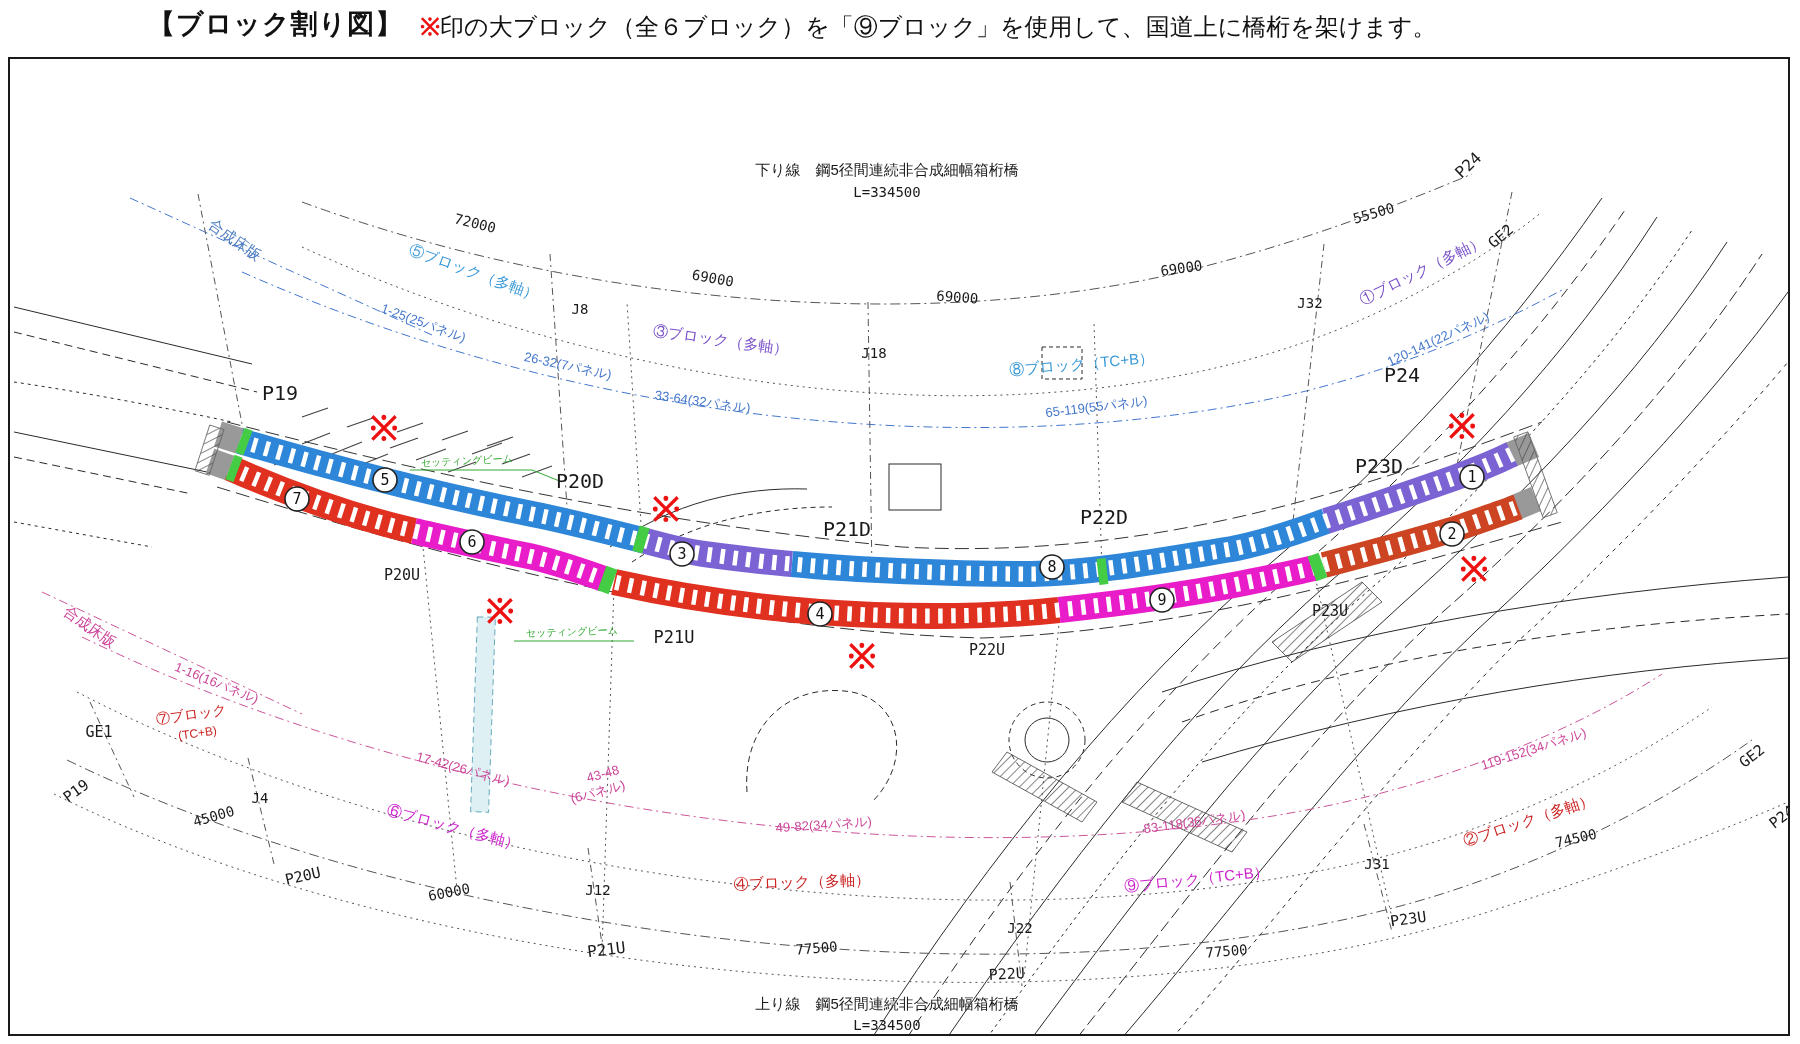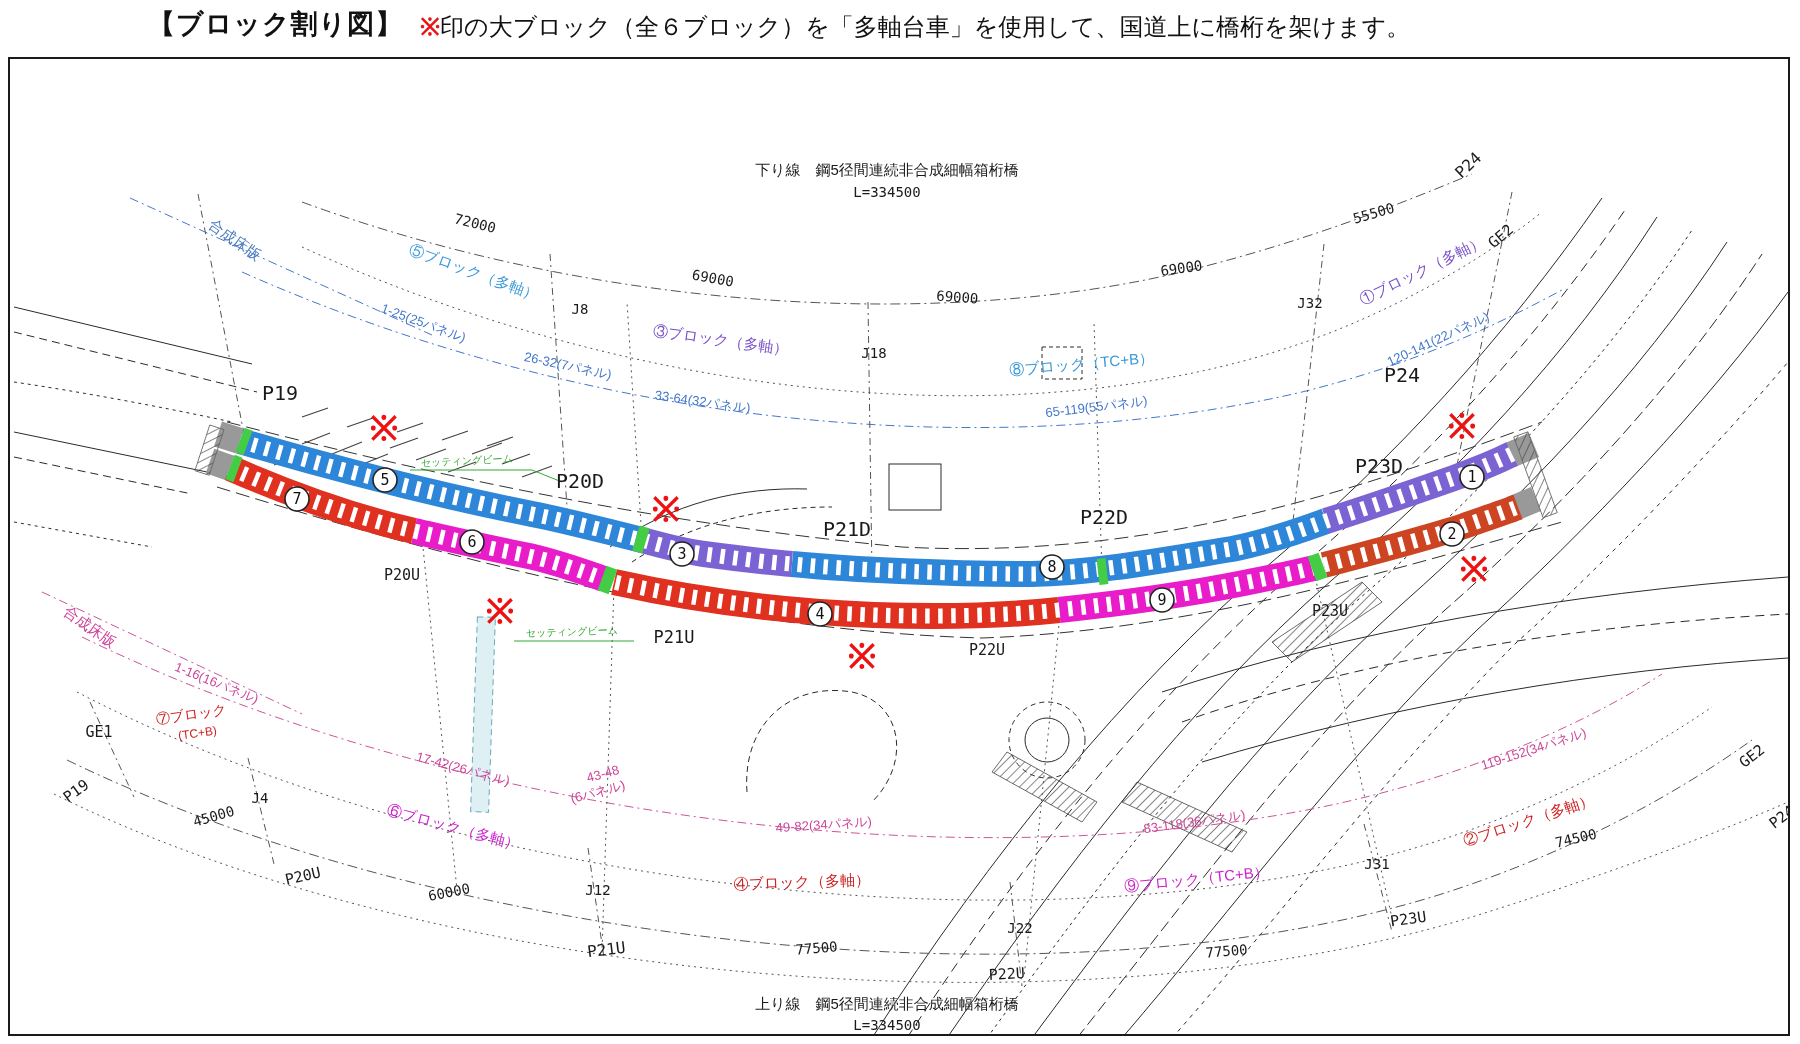--- a/index.html
+++ b/index.html
@@ -11,21 +11,21 @@
   #frame{position:absolute;left:8px;top:57px;width:1782px;height:979px;border:2px solid #1a1a1a;box-sizing:border-box;background:#fff;}
   svg{position:absolute;left:0;top:0;}
   text{font-family:"Liberation Sans",sans-serif;}
   .mono{font-family:"DejaVu Sans Mono","Liberation Mono",monospace;}
 </style>
 </head>
 <body>
 
 <div id="hdr">
   <span class="t1">【ブロック割り図】</span>
-  <span class="t2"><span class="mark" style="color:#ee1111;">※</span><span>印の大ブロック（全６ブロック）を「多軸台車」を使用して、国道上に橋桁を架けます。</span></span>
+  <span class="t2"><span class="mark" style="color:#ee1111;">※</span><span>印の大ブロック（全６ブロック）を「⑨ブロック」を使用して、国道上に橋桁を架けます。</span></span>
 </div>
 
 <div id="frame">
 <svg id="plan" width="1778" height="975" viewBox="8 57 1778 975">
   <defs>
     <pattern id="hatch" width="7" height="7" patternUnits="userSpaceOnUse" patternTransform="rotate(45)">
       <line x1="0" y1="0" x2="0" y2="7" stroke="#444" stroke-width="1.3"></line>
     </pattern>
   </defs>
 

